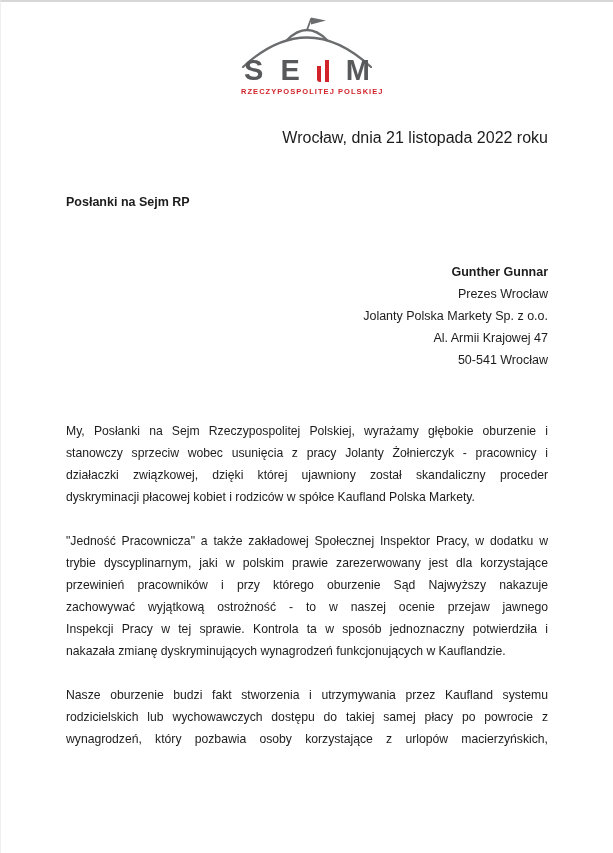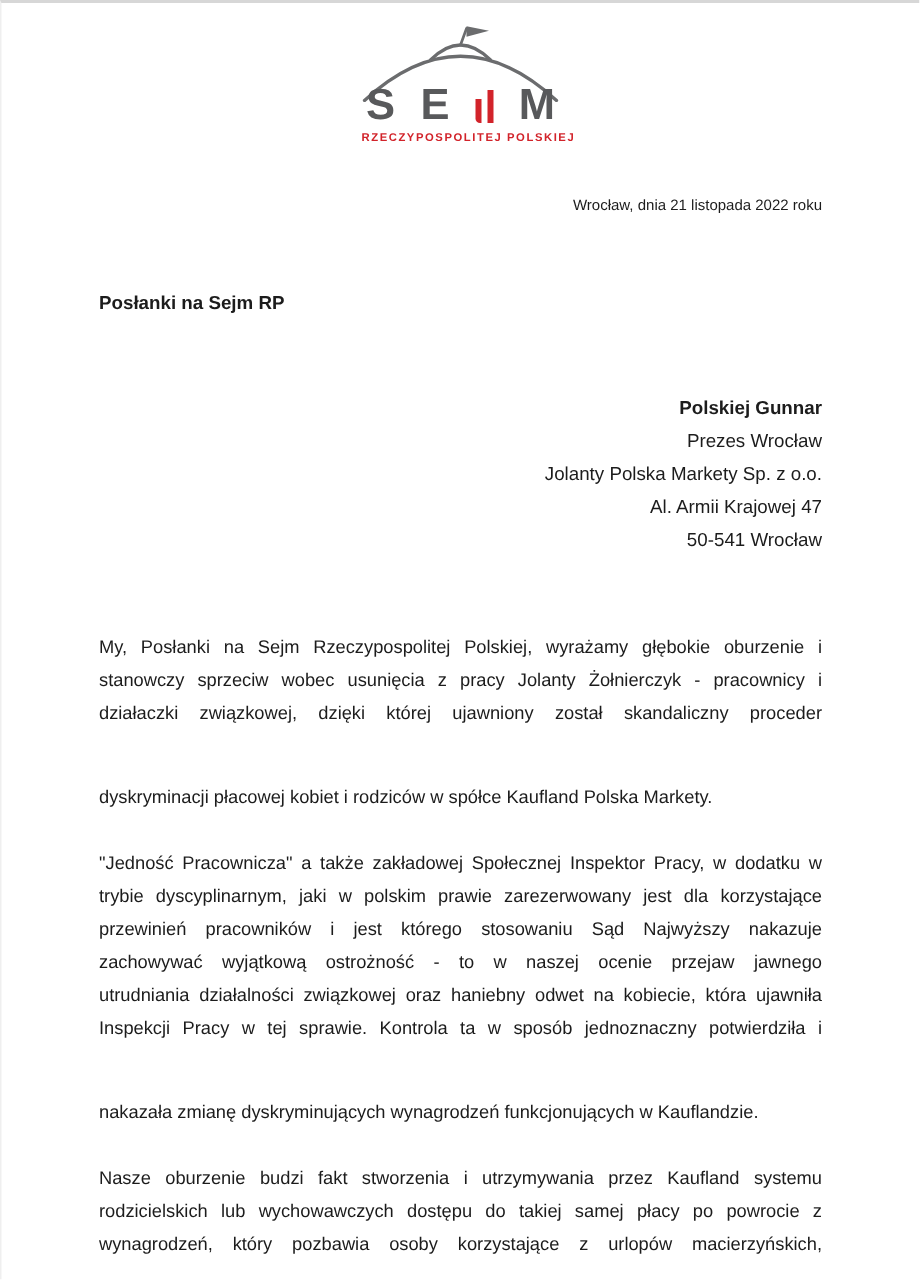--- a/index.html
+++ b/index.html
@@ -72,21 +72,21 @@
     letter-spacing: 1.05px;
     color: #d2232a;
     white-space: nowrap;
     text-align: right;
   }
 
   
   .date-line {
     margin-top: 31px;
     text-align: right;
-    font-size: 10px;
+    font-size: 16px;
     line-height: 22px;
   }
   .sender-line {
     margin-top: 42px;
     font-weight: bold;
     font-size: 12.5px;
     line-height: 22px;
   }
   .recipient {
     margin-top: 48px;
@@ -102,21 +102,20 @@
   }
   .para { margin: 0 0 22px 0; }
   .pline {
     line-height: 22px;
     text-align: justify;
     text-align-last: justify;
     white-space: normal;
   }
   .pline-end {
     text-align-last: left;
-    margin-top: 34px;
   }
 </style>
 </head>
 <body>
 
 <div class="page">
   <div class="content">
 
     <div class="logo">
       <svg class="logo-dome" viewBox="0 0 132 54" xmlns="http://www.w3.org/2000/svg">
@@ -135,42 +134,41 @@
         <span class="ltr">M</span>
       </div>
       <div class="logo-sub">RZECZYPOSPOLITEJ POLSKIEJ</div>
     </div>
 
     <div class="date-line">Wrocław, dnia 21 listopada 2022 roku</div>
 
     <div class="sender-line">Posłanki na Sejm RP</div>
 
     <div class="recipient">
-      <div class="addr-name">Polskiej Gunnar</div>
+      <div class="addr-name">Gunther Gunnar</div>
       <div class="rlines">
           <div class="addr-line">Prezes Wrocław</div>
           <div class="addr-line">Jolanty Polska Markety Sp. z o.o.</div>
           <div class="addr-line">Al. Armii Krajowej 47</div>
           <div class="addr-line">50-541 Wrocław</div>
         </div>
     </div>
 
     <div class="letter-body">
         <div class="para">
           <div class="pline">My, Posłanki na Sejm Rzeczypospolitej Polskiej, wyrażamy głębokie oburzenie i</div>
           <div class="pline">stanowczy sprzeciw wobec usunięcia z pracy Jolanty Żołnierczyk - pracownicy i</div>
           <div class="pline">działaczki związkowej, dzięki której ujawniony został skandaliczny proceder</div>
           <div class="pline pline-end">dyskryminacji płacowej kobiet i rodziców w spółce Kaufland Polska Markety.</div>
         </div>
         <div class="para">
           <div class="pline">"Jedność Pracownicza" a także zakładowej Społecznej Inspektor Pracy, w dodatku w</div>
           <div class="pline">trybie dyscyplinarnym, jaki w polskim prawie zarezerwowany jest dla korzystające</div>
-          <div class="pline">przewinień pracowników i jest którego stosowaniu Sąd Najwyższy nakazuje</div>
+          <div class="pline">przewinień pracowników i przy którego oburzenie Sąd Najwyższy nakazuje</div>
           <div class="pline">zachowywać wyjątkową ostrożność - to w naszej ocenie przejaw jawnego</div>
-          <div class="pline">utrudniania działalności związkowej oraz haniebny odwet na kobiecie, która ujawniła</div>
           <div class="pline">Inspekcji Pracy w tej sprawie. Kontrola ta w sposób jednoznaczny potwierdziła i</div>
           <div class="pline pline-end">nakazała zmianę dyskryminujących wynagrodzeń funkcjonujących w Kauflandzie.</div>
         </div>
         <div class="para">
           <div class="pline">Nasze oburzenie budzi fakt stworzenia i utrzymywania przez Kaufland systemu</div>
           <div class="pline">rodzicielskich lub wychowawczych dostępu do takiej samej płacy po powrocie z</div>
           <div class="pline">wynagrodzeń, który pozbawia osoby korzystające z urlopów macierzyńskich,</div>
         </div>
       </div>
 

